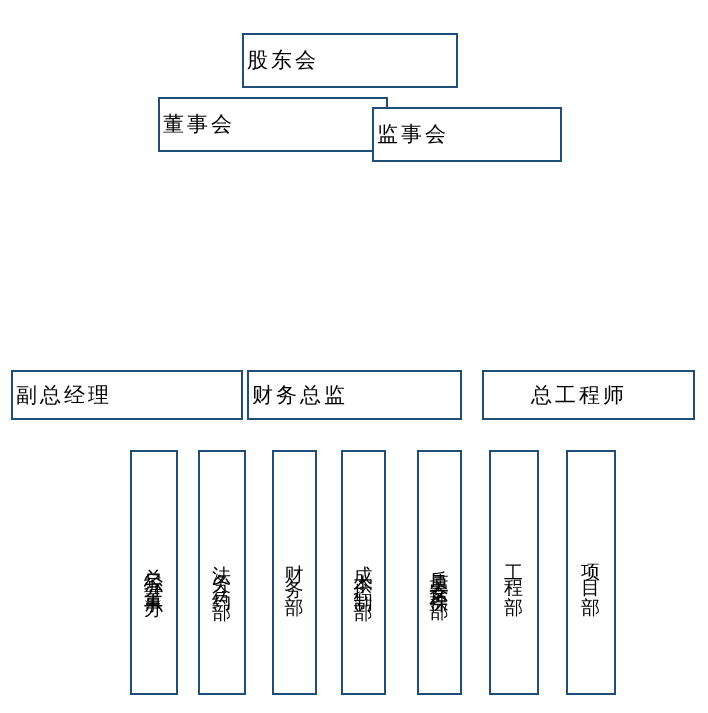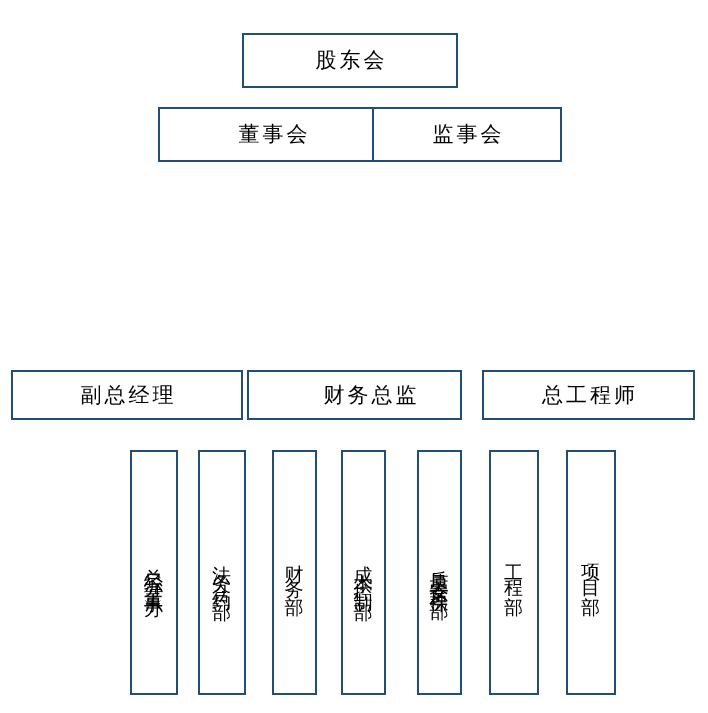--- a/index.html
+++ b/index.html
@@ -24,21 +24,21 @@
     height: 713px;
   }
 
   .node {
     position: absolute;
     box-sizing: border-box;
     border: 2px solid #1f4e79;
     background: #ffffff;
     display: flex;
     align-items: center;
-    justify-content: center;
+    justify-content: flex-start;
     color: #000000;
   }
 
   
   .node.horizontal .node-label {
     font-size: 21px;
     letter-spacing: 3px;
     line-height: 1;
     white-space: nowrap;
     text-indent: 3px;
@@ -60,28 +60,28 @@
   }
   .node.vertical.dense .node-label {
     letter-spacing: 5px;
   }
   .node.vertical.loose .node-label {
     letter-spacing: 16px;
   }
 
   
   .r-shareholders { left: 242px; top: 33px;  width: 216px; height: 55px; }
-  .r-board        { left: 158px; top: 107px; width: 230px; height: 55px; }
+  .r-board        { left: 158px; top: 97px; width: 230px; height: 55px; }
   .r-supervisors  { left: 372px; top: 107px; width: 190px; height: 55px; }
   .r-chairman     { left: 242px; top: 190px; width: 216px; height: 58px; }
   .r-gm           { left: 242px; top: 271px; width: 216px; height: 55px; }
 
   .r-deputy-gm    { left: 11px;  top: 370px; width: 232px; height: 50px; }
-  .r-cfo          { left: 247px; top: 370px; width: 215px; height: 50px; padding-left: 31px; }
-  .r-chief-eng    { left: 482px; top: 370px; width: 213px; height: 50px; }
+  .r-cfo          { left: 247px; top: 370px; width: 215px; height: 50px; }
+  .r-chief-eng    { left: 482px; top: 370px; width: 213px; height: 50px; padding-left: 44px; }
 
   .d-1 { left: 130px; top: 450px; width: 48px;  height: 245px; }
   .d-2 { left: 198px; top: 450px; width: 48px;  height: 245px; }
   .d-3 { left: 272px; top: 450px; width: 45px;  height: 245px; }
   .d-4 { left: 341px; top: 450px; width: 45px;  height: 245px; }
   .d-5 { left: 417px; top: 450px; width: 45px;  height: 245px; }
   .d-6 { left: 489px; top: 450px; width: 50px;  height: 245px; }
   .d-7 { left: 566px; top: 450px; width: 50px;  height: 245px; }
 </style>
 </head>

